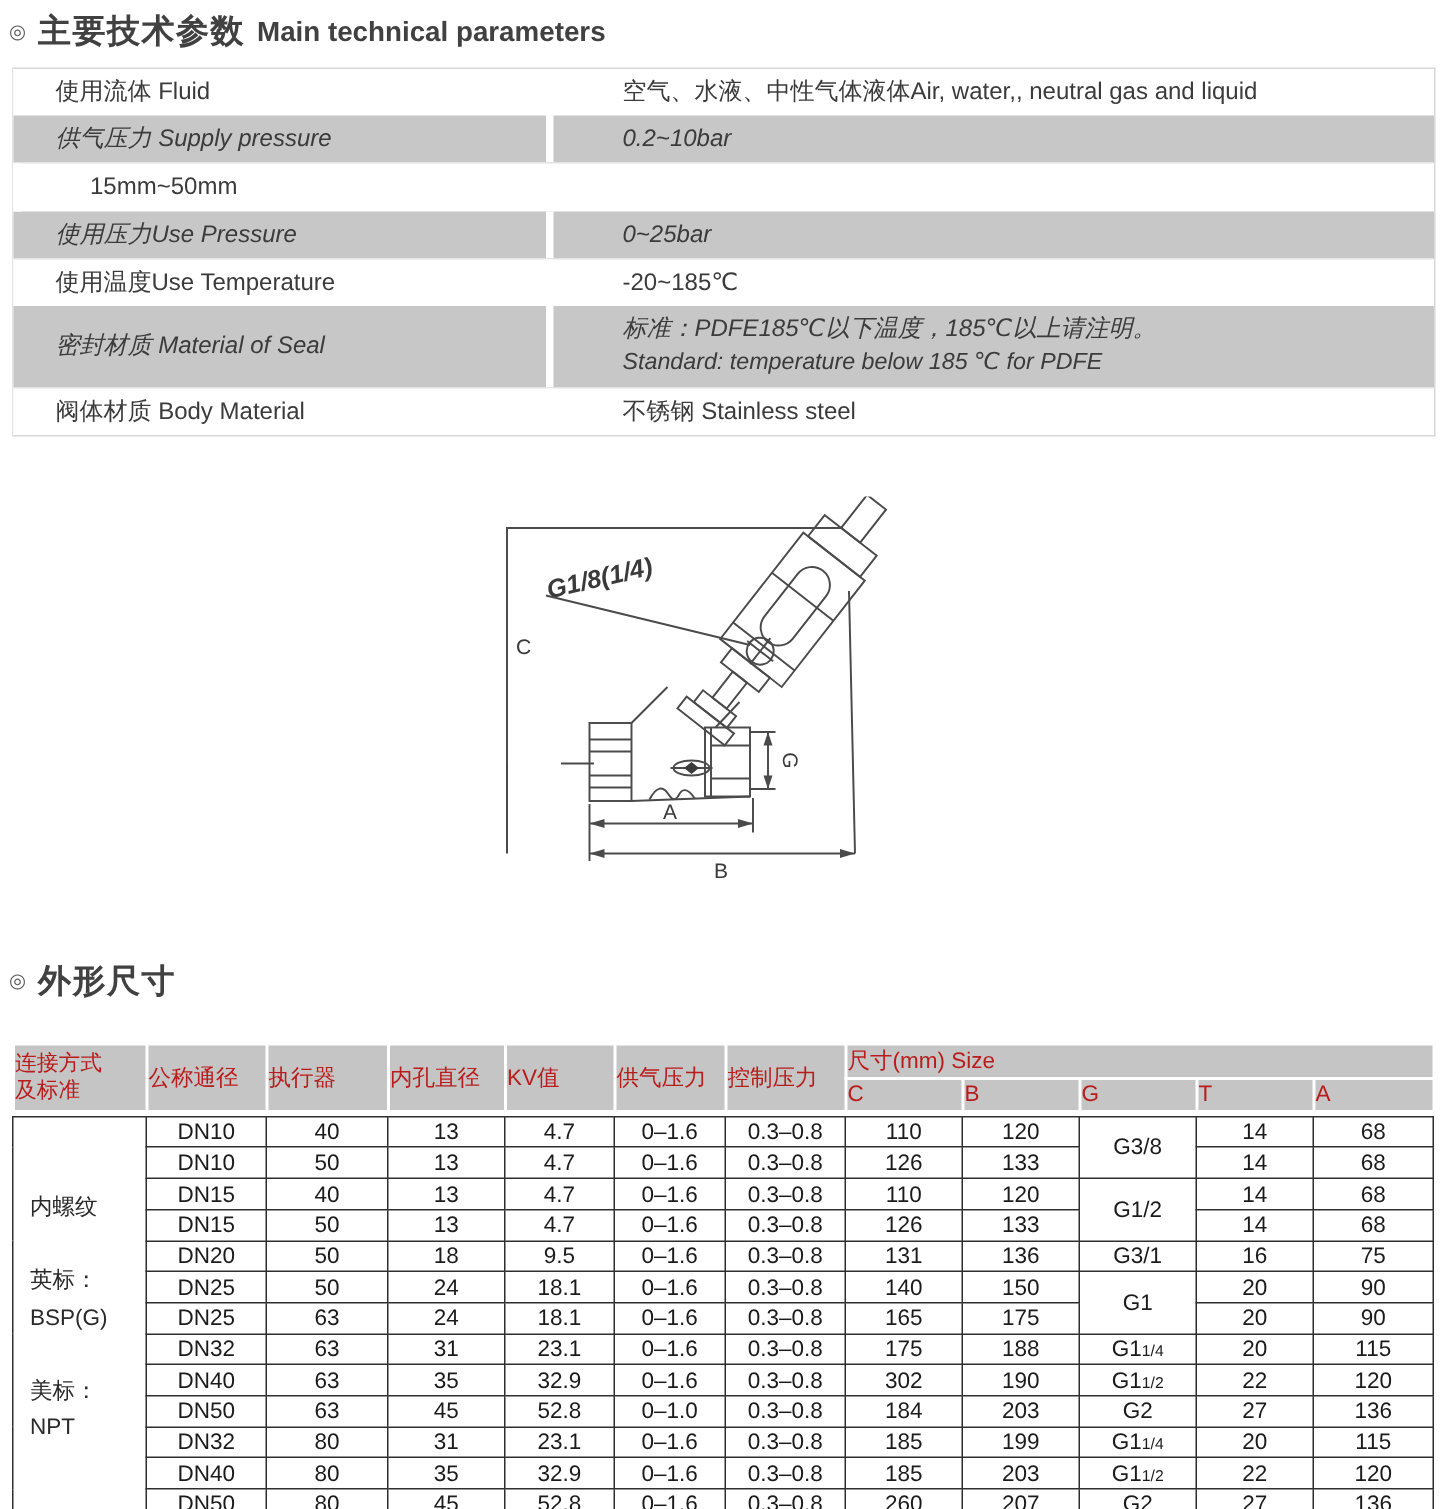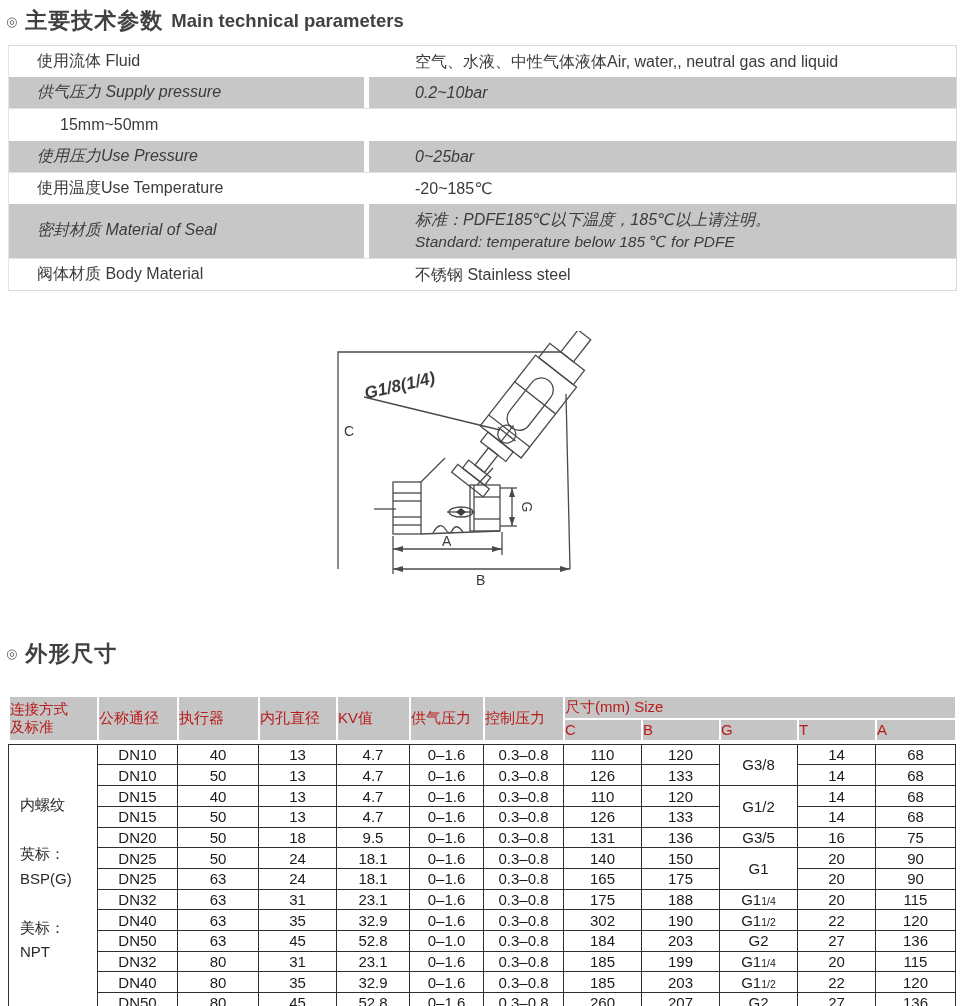--- a/index.html
+++ b/index.html
@@ -296,21 +296,21 @@
         </tr>
         <tr>
           <td>DN20</td>
           <td>50</td>
           <td>18</td>
           <td>9.5</td>
           <td>0–1.6</td>
           <td>0.3–0.8</td>
           <td>131</td>
           <td>136</td>
-          <td>G3/5</td>
+          <td>G3/1</td>
           <td>16</td>
           <td>75</td>
         </tr>
         <tr>
           <td>DN25</td>
           <td>50</td>
           <td>24</td>
           <td>18.1</td>
           <td>0–1.6</td>
           <td>0.3–0.8</td>

